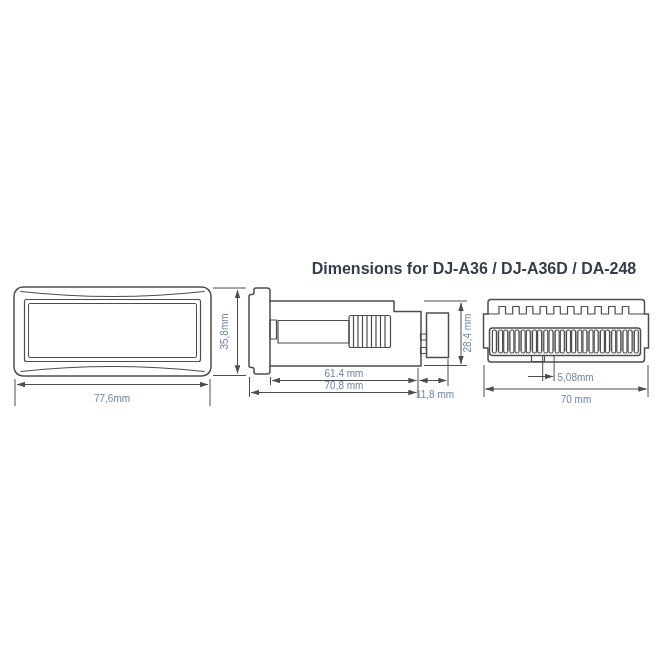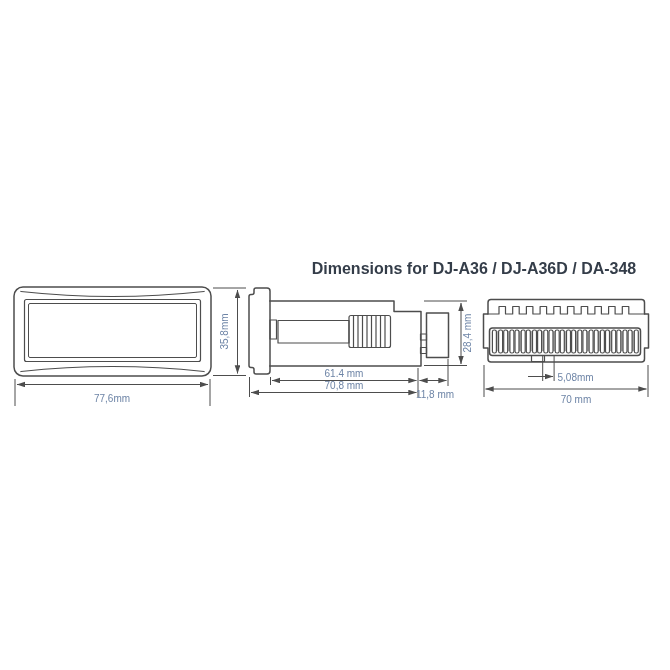--- a/index.html
+++ b/index.html
@@ -23,21 +23,21 @@
   .wfill{fill:#ffffff;}
   .dim{fill:none;stroke:var(--line);stroke-width:1;}
   .dimtxt{fill:var(--dim-text);font-size:10px;font-family:"Liberation Sans",sans-serif;}
   .shade{fill:var(--shade);stroke:none;}
 </style>
 </head>
 <body>
 
 <div class="canvas">
 
-  <div class="title">Dimensions for DJ-A36 / DJ-A36D / DA-348</div>
+  <div class="title">Dimensions for DJ-A36 / DJ-A36D / DA-248</div>
 
   <svg class="drawing" width="670" height="670" viewBox="0 0 670 670">
     <defs>
       <marker id="arrow" markerWidth="9" markerHeight="6" refX="8.2" refY="2.8" orient="auto-start-reverse" markerUnits="userSpaceOnUse">
         <path d="M0,0 L8.5,2.8 L0,5.6 Z" fill="var(--line)"></path>
       </marker>
       <g id="tpost">
         <rect class="shade" x="-1.3" y="331" width="2.6" height="20"></rect>
         <rect class="ln2 wfill" x="-5.1" y="330" width="4" height="23" rx="1.8"></rect>
         <rect class="ln2 wfill" x="1.1" y="330" width="4" height="23" rx="1.8"></rect>

